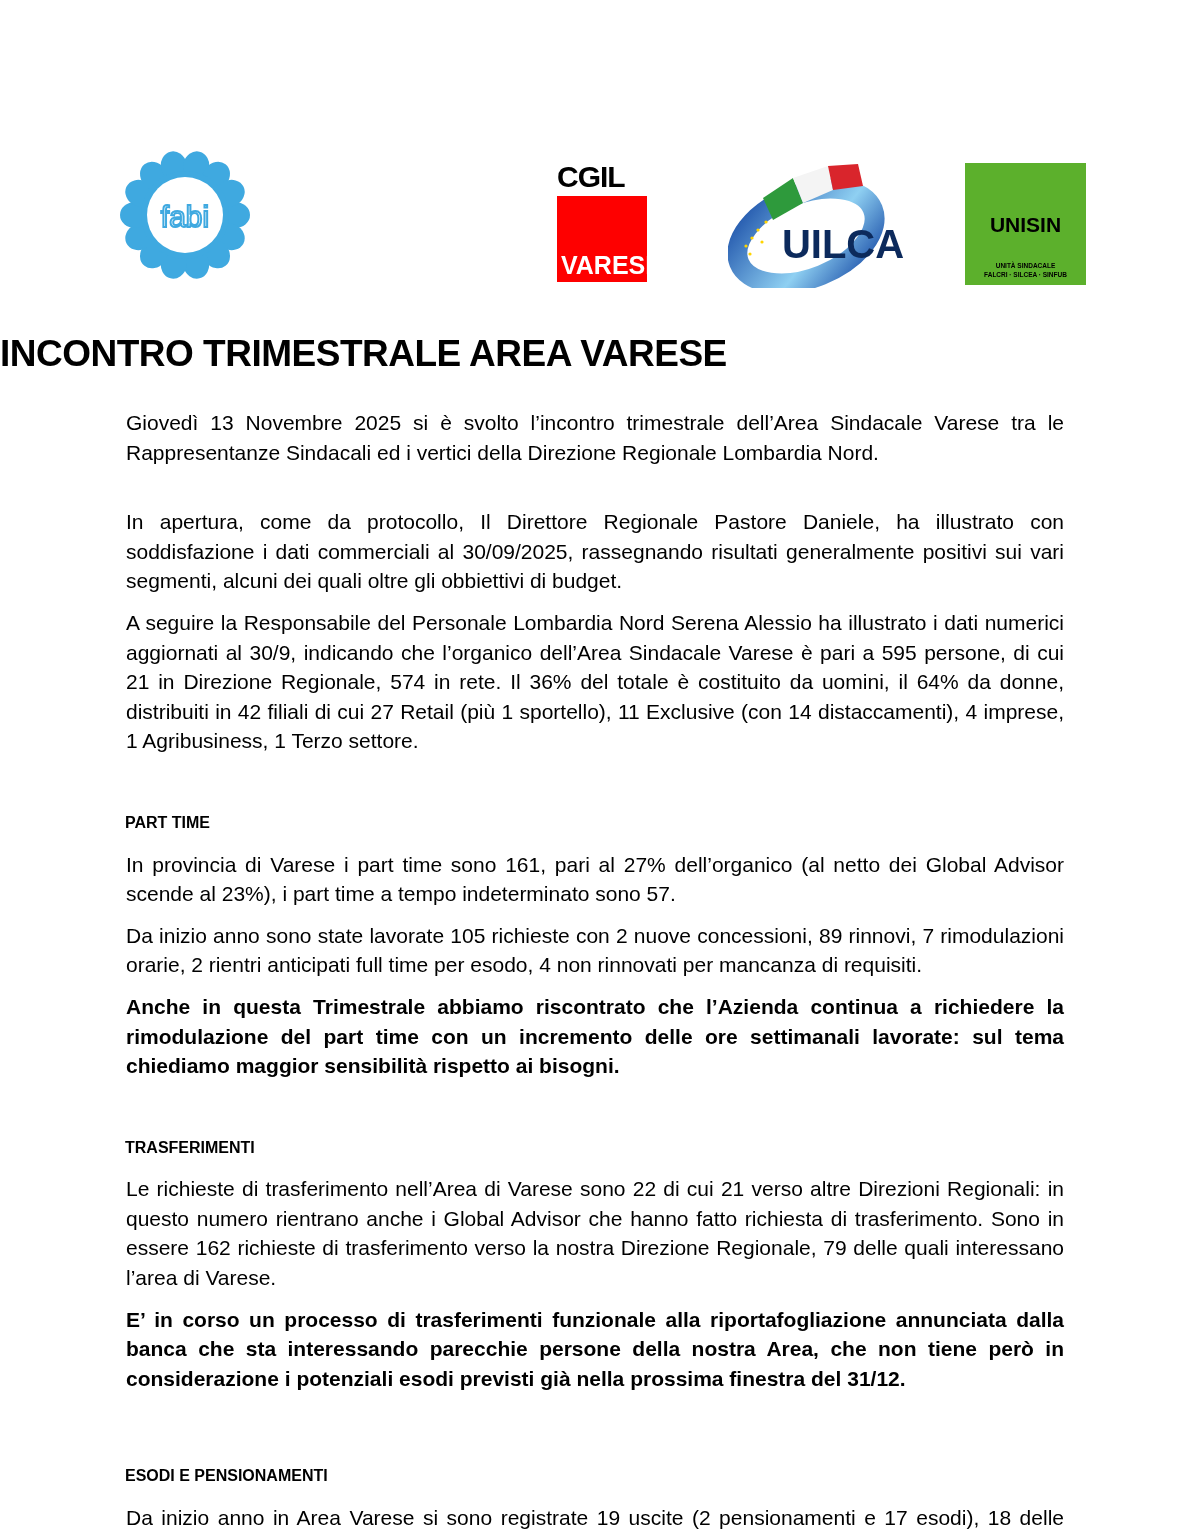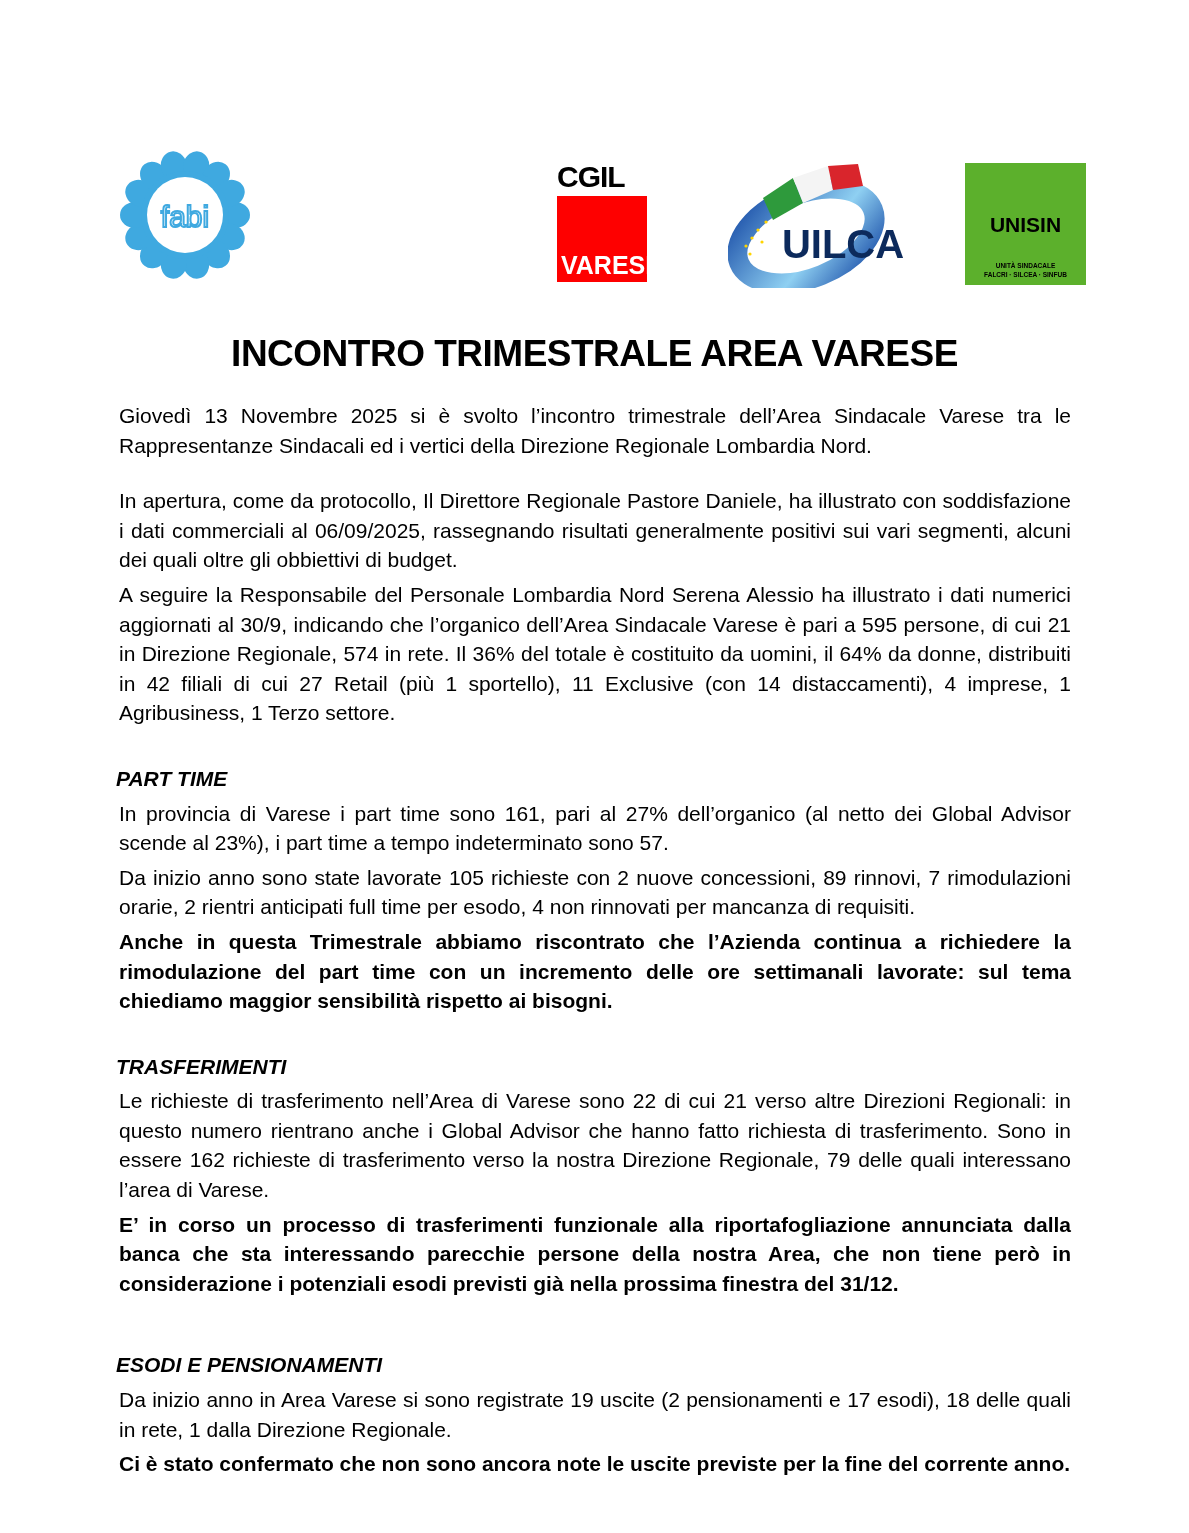--- a/index.html
+++ b/index.html
@@ -10,26 +10,26 @@
   .first { left: 330px; top: 2px; width: 125px; height: 135px; }
   .first .first-text { position: absolute; left: 4px; top: 0; font-weight: bold; font-size: 38px; color: #1f5a94; letter-spacing: 0px; }
   .cgil { left: 555px; top: 12px; width: 95px; height: 125px; }
   .cgil .cgil-text { position: absolute; left: 2px; top: 0; font-weight: 900; font-size: 30px; color: #000; letter-spacing: -1px; }
   .cgil .cgil-box { position: absolute; left: 2px; top: 36px; width: 90px; height: 86px; background: #fe0000; }
   .cgil .fisac-text { position: absolute; left: 4px; bottom: 2px; font-weight: bold; font-size: 25px; color: #fff; }
   .uilca { left: 728px; top: 10px; width: 190px; height: 130px; }
   .unisin { left: 965px; top: 15px; width: 121px; height: 122px; background: #5cb02c; color: #000000; text-align: center; }
   .unisin .unisin-name { position: absolute; left: 0; width: 100%; top: 50px; font-weight: bold; font-size: 21px; }
   .unisin .unisin-sub { position: absolute; left: 0; width: 100%; top: 98px; font-weight: bold; font-size: 6.5px; line-height: 9px; }
-  h1 { position: absolute; top: 333px; left: 0; width: 1189px; margin: 0; text-align: center; font-size: 37px; font-weight: bold; letter-spacing: -0.5px; }
+  h1 { position: absolute; top: 333px; left: 0; width: 1189px; margin: 0; text-align: left; font-size: 37px; font-weight: bold; letter-spacing: -0.5px; }
   .content { position: absolute; left: 114px; top: 396px; width: 962px; font-size: 21px; line-height: 29.6px; }
-  .content p { margin: 5px; text-align: justify; }
+  .content p { margin: 12px; text-align: justify; }
   .content .gap { height: 16px; }
   .content .gap-lg { height: 29px; }
-  .content h2 { margin: 2px; font-size: 21px; font-weight: bold; line-height: 29.6px; font-style: italic; }
+  .content h2 { margin: 11px; font-size: 16px; font-weight: bold; line-height: 29.6px; }
   .content .bold { font-weight: bold; }
 </style>
 </head>
 <body>
 
 <div class="logos">
 
   <div class="logo fabi">
     <svg width="134" height="130" viewBox="0 0 134 130">
       <g fill="#3fa9e0" id="petals">
@@ -94,21 +94,21 @@
       <div>FALCRI · SILCEA · SINFUB</div>
     </div>
   </div>
 </div>
 
 <h1>INCONTRO TRIMESTRALE AREA VARESE</h1>
 
 <div class="content">
   <p>Giovedì 13 Novembre 2025 si è svolto l’incontro trimestrale dell’Area Sindacale Varese tra le Rappresentanze Sindacali ed i vertici della Direzione Regionale Lombardia Nord.</p>
   <div class="gap"></div>
-  <p>In apertura, come da protocollo, Il Direttore Regionale Pastore Daniele, ha illustrato con soddisfazione i dati commerciali al 06/09/2025, rassegnando risultati generalmente positivi sui vari segmenti, alcuni dei quali oltre gli obbiettivi di budget.</p>
+  <p>In apertura, come da protocollo, Il Direttore Regionale Pastore Daniele, ha illustrato con soddisfazione i dati commerciali al 30/09/2025, rassegnando risultati generalmente positivi sui vari segmenti, alcuni dei quali oltre gli obbiettivi di budget.</p>
   <p>A seguire la Responsabile del Personale Lombardia Nord Serena Alessio ha illustrato i dati numerici aggiornati al 30/9, indicando che l’organico dell’Area Sindacale Varese è pari a 595 persone, di cui 21 in Direzione Regionale, 574 in rete. Il 36% del totale è costituito da uomini, il 64% da donne, distribuiti in 42 filiali di cui 27 Retail (più 1 sportello), 11 Exclusive (con 14 distaccamenti), 4 imprese, 1 Agribusiness, 1 Terzo settore.</p>
   <div class="gap-lg"></div>
 
   <h2>PART TIME</h2>
   <p>In provincia di Varese i part time sono 161, pari al 27% dell’organico (al netto dei Global Advisor scende al 23%), i part time a tempo indeterminato sono 57.</p>
   <p>Da inizio anno sono state lavorate 105 richieste con 2 nuove concessioni, 89 rinnovi, 7 rimodulazioni orarie, 2 rientri anticipati full time per esodo, 4 non rinnovati per mancanza di requisiti.</p>
   <p class="bold">Anche in questa Trimestrale abbiamo riscontrato che l’Azienda continua a richiedere la rimodulazione del part time con un incremento delle ore settimanali lavorate: sul tema chiediamo maggior sensibilità rispetto ai bisogni.</p>
   <div class="gap-lg"></div>
 
   <h2>TRASFERIMENTI</h2>

